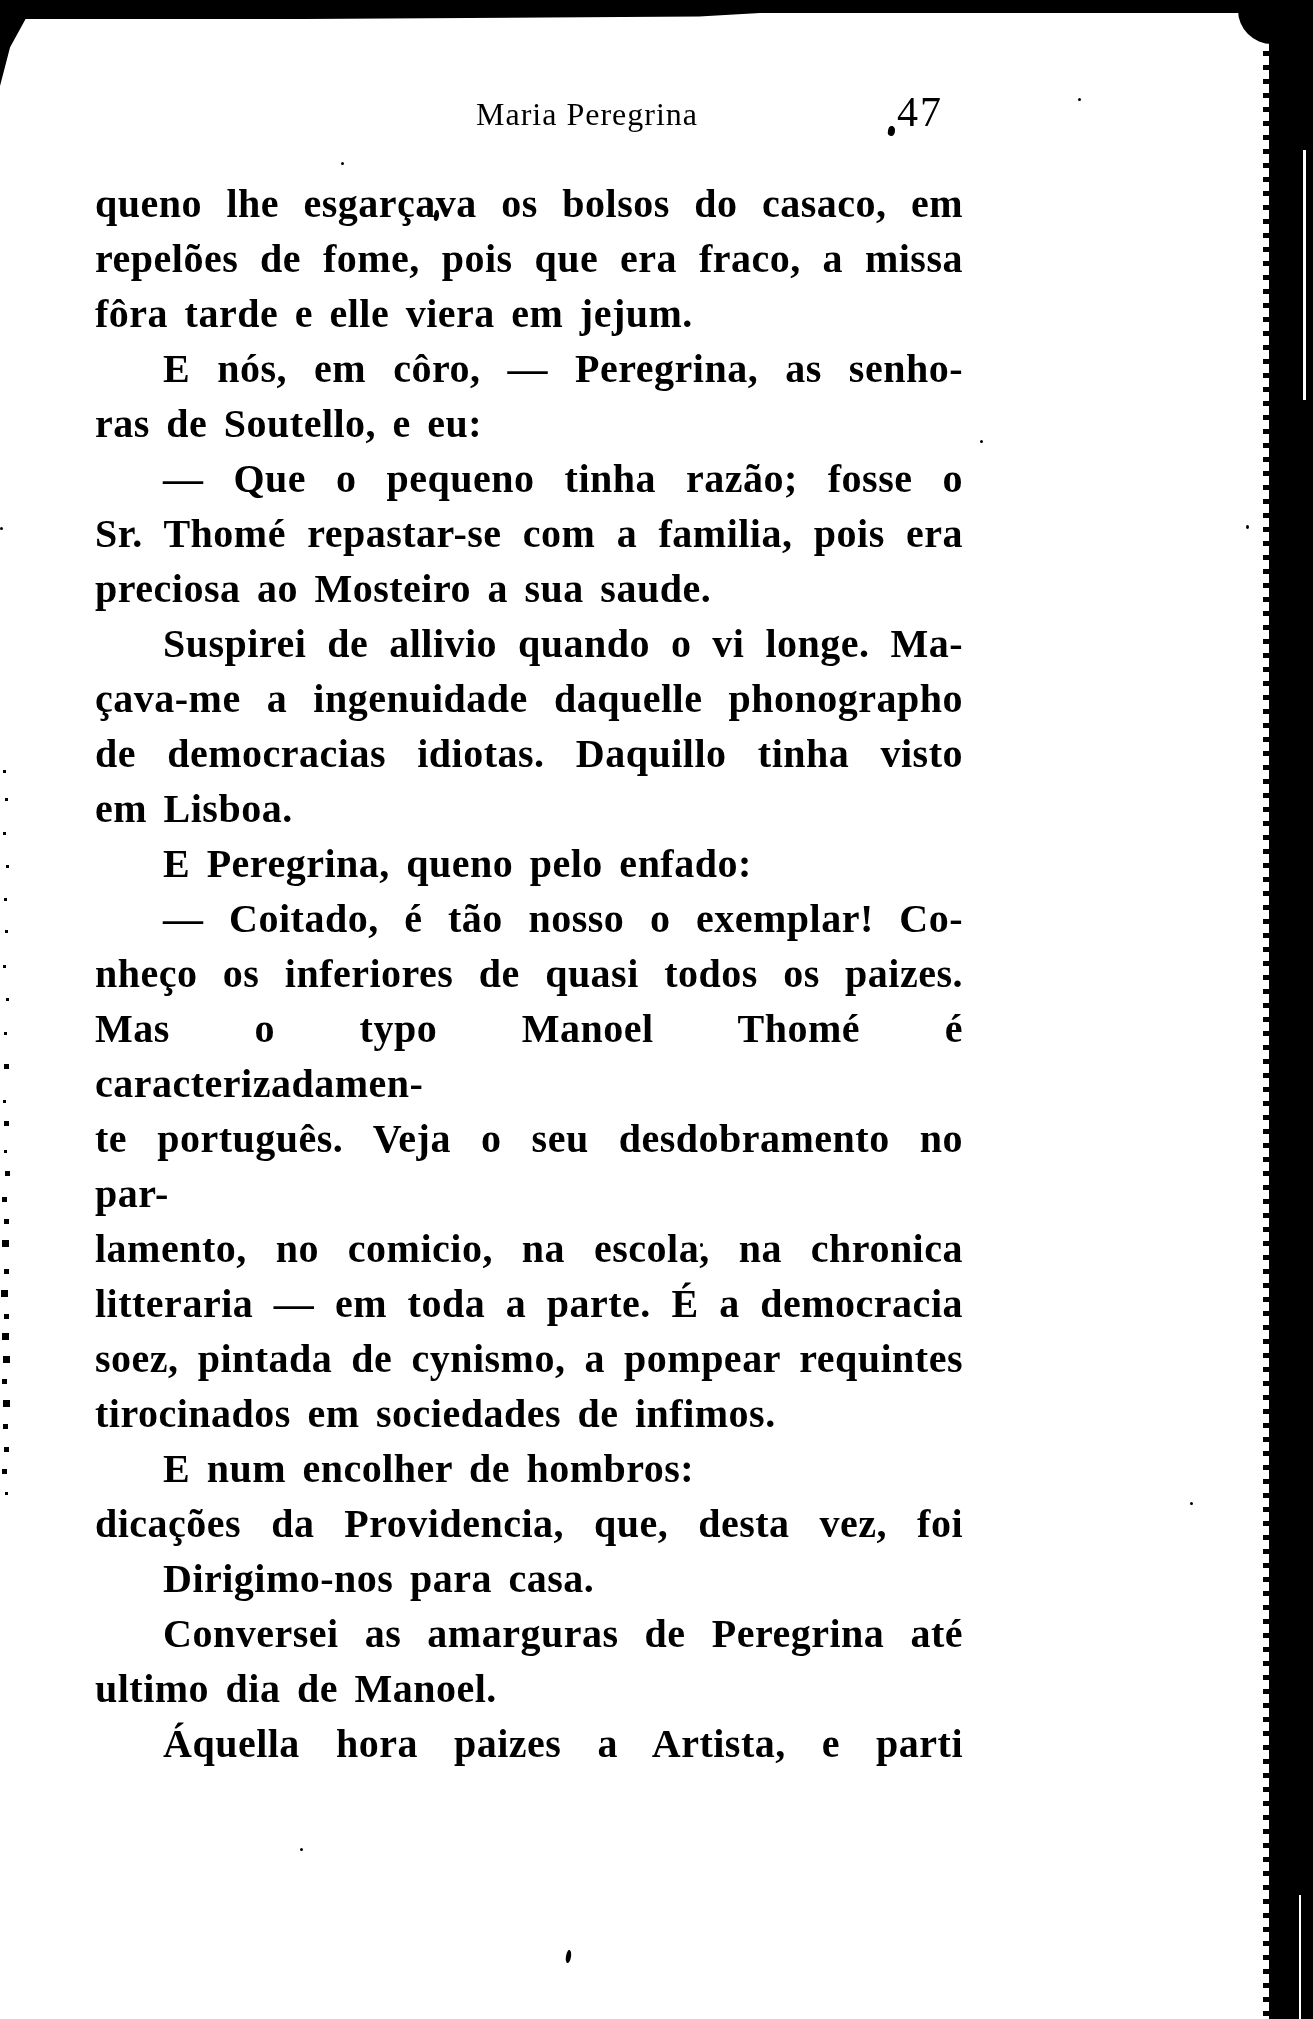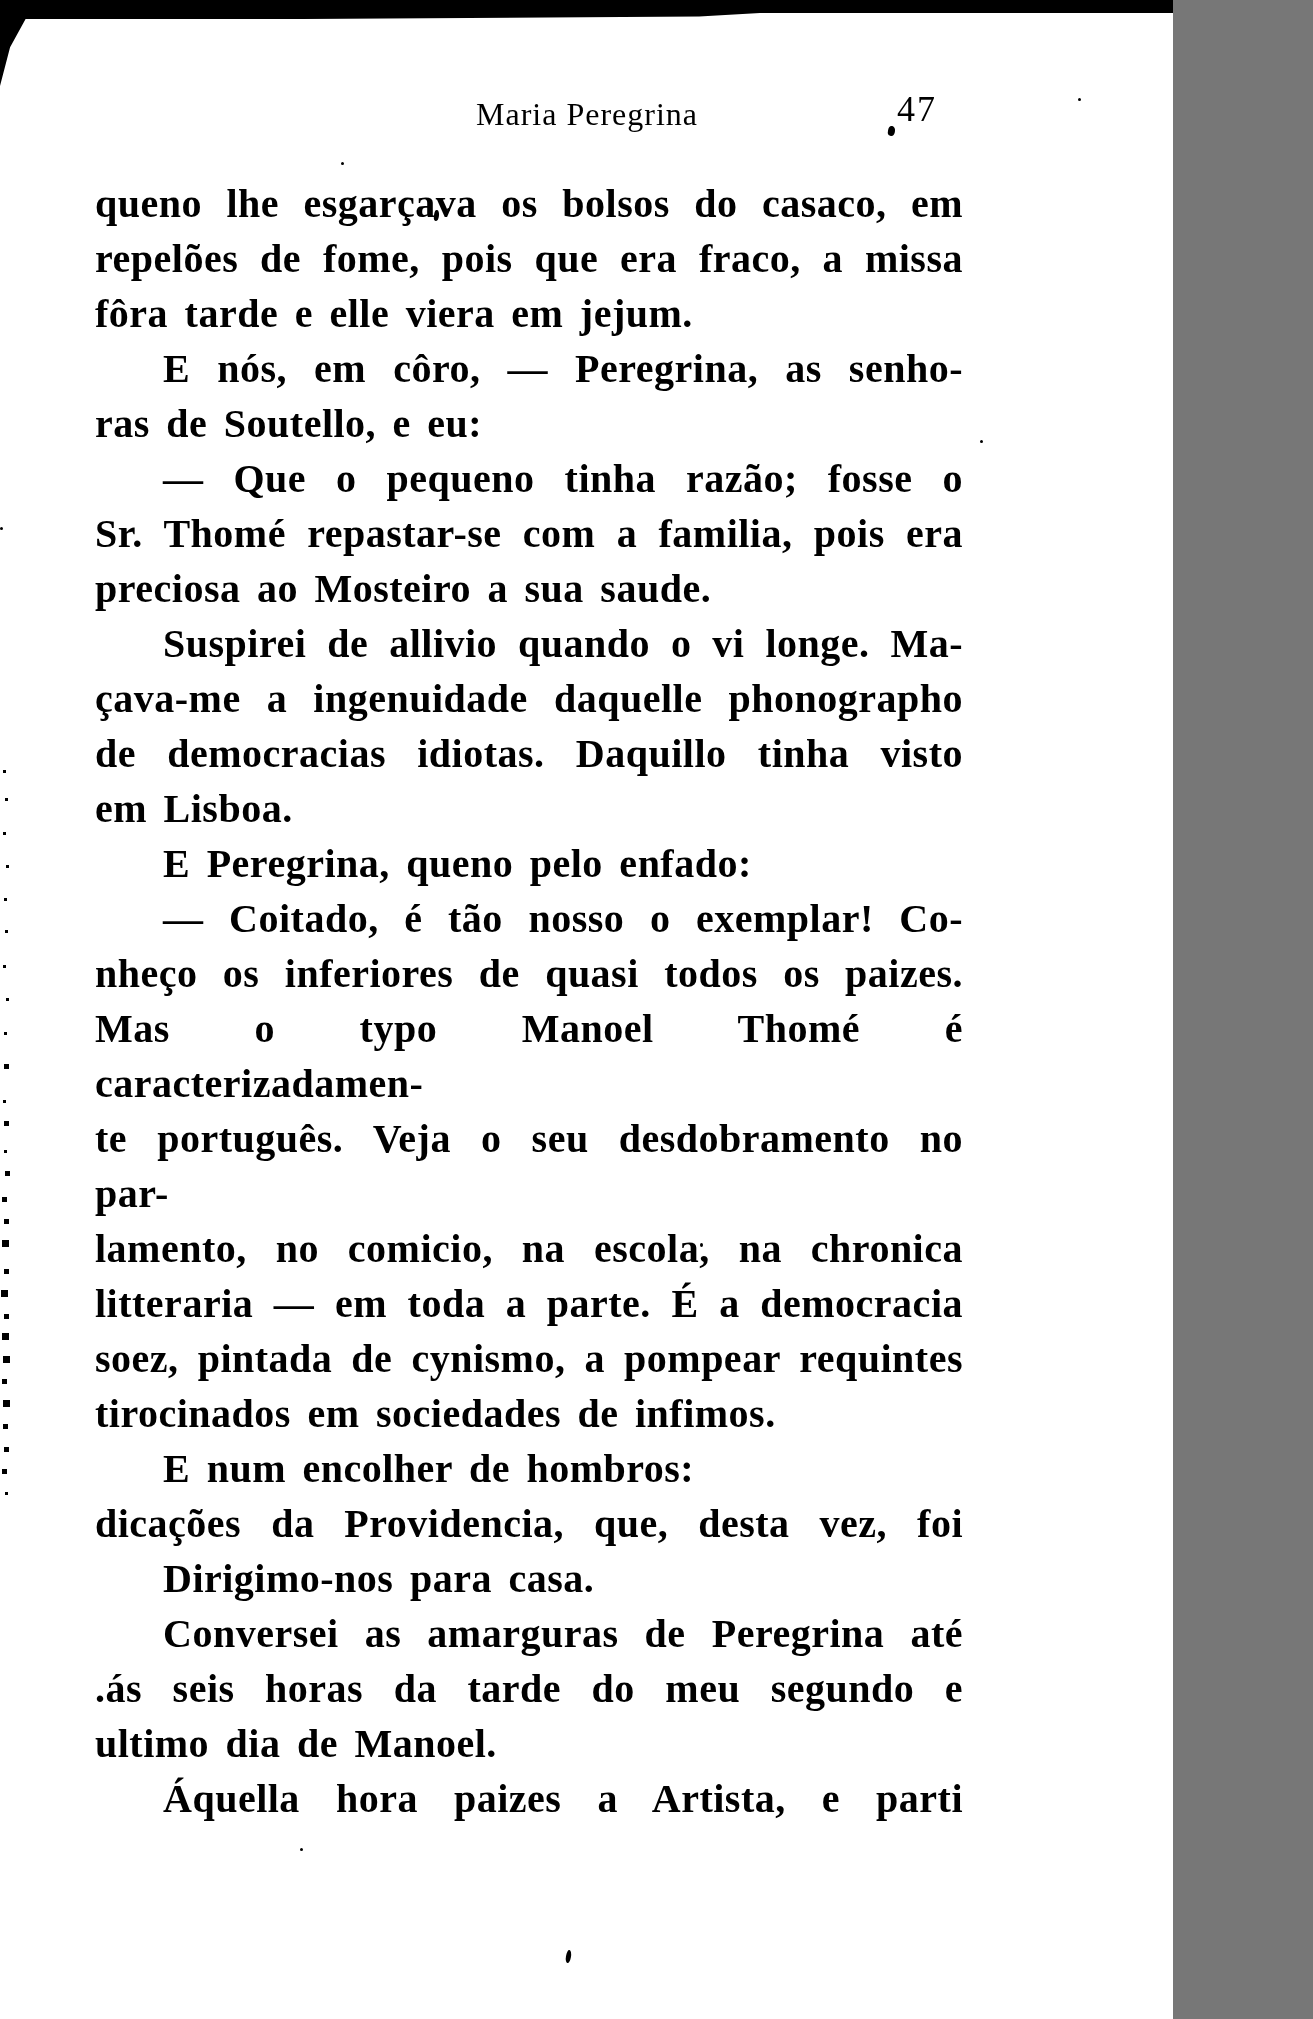--- a/index.html
+++ b/index.html
@@ -1,18 +1,18 @@
 <!DOCTYPE html>
 <html><head>
 <meta charset="utf-8">
 <style>
   html,body{margin:0;padding:0;background:#777;}
   #page{
     position:relative;
-    width:1173px;height:2019px;
+    width:1313px;height:2019px;
     background:#ffffff;
     overflow:hidden;
     font-family:"Liberation Serif","DejaVu Serif",serif;
     color:#000;
   }
   
   .top-edge{position:absolute;left:0;top:0;width:1313px;height:13px;background:#000;}
   .top-edge-taper{position:absolute;left:0;top:13px;width:760px;height:6px;background:#000;
     clip-path:polygon(0 0,100% 0,92% 60%,40% 100%,0 100%);}
   .top-left-wedge{position:absolute;left:0;top:0;width:36px;height:86px;background:#000;
@@ -31,21 +31,21 @@
       2px 295px 0 1px #000, 0 330px 0 0 #000, 2px 352px 0 1px #000, 1px 380px 0 0 #000,
       3px 402px 0 1px #000, 0 428px 0 1px #000, 2px 450px 0 1px #000, 1px 472px 0 2px #000,
       2px 500px 0 1px #000, 0 522px 0 2px #000, 2px 545px 0 1px #000, 1px 565px 0 2px #000,
       2px 588px 0 2px #000, 0 610px 0 1px #000, 2px 632px 0 2px #000, 1px 655px 0 1px #000,
       2px 678px 0 1px #000, 0 700px 0 1px #000, 2px 722px 0 0 #000;}
   .speck{position:absolute;background:#000;border-radius:50%;}
   .blob{position:absolute;background:#000;border-radius:45% 55% 50% 50%;}
   
   .runhead{position:absolute;left:95px;top:96px;width:868px;padding-left:58px;
     text-align:center;font-size:32px;letter-spacing:1px;}
-  .pagenum{position:absolute;left:897px;top:88px;font-size:36px;letter-spacing:2px;}
+  .pagenum{position:absolute;left:897px;top:88px;font-size:42px;letter-spacing:2px;}
   .body-text{position:absolute;left:95px;top:176px;width:868px;
     font-size:40px;line-height:55px;letter-spacing:0.5px;word-spacing:6px;font-weight:bold;}
   .ln{white-space:normal;}
   .ln.j{text-align:justify;text-align-last:justify;}
   .ln.ind{text-indent:68px;}
 </style>
 </head>
 <body>
 
 <div id="page">
@@ -95,18 +95,17 @@
     <div class="ln j">Mas o typo Manoel Thomé é caracterizadamen-</div>
     <div class="ln j">te português. Veja o seu desdobramento no par-</div>
     <div class="ln j">lamento, no comicio, na escola, na chronica</div>
     <div class="ln j">litteraria — em toda a parte. É a democracia</div>
     <div class="ln j">soez, pintada de cynismo, a pompear requintes</div>
     <div class="ln">tirocinados em sociedades de infimos.</div>
     <div class="ln ind">E num encolher de hombros:</div>
     <div class="ln j">dicações da Providencia, que, desta vez, foi</div>
     <div class="ln ind">Dirigimo-nos para casa.</div>
     <div class="ln ind j">Conversei as amarguras de Peregrina até</div>
-    <div class="ln j">.ás seis horas da tarde do meu segundo e</div>
     <div class="ln">ultimo dia de Manoel.</div>
     <div class="ln ind j">Áquella hora paizes a Artista, e parti</div>
   </div>
 
 </div>
 
 </body></html>

